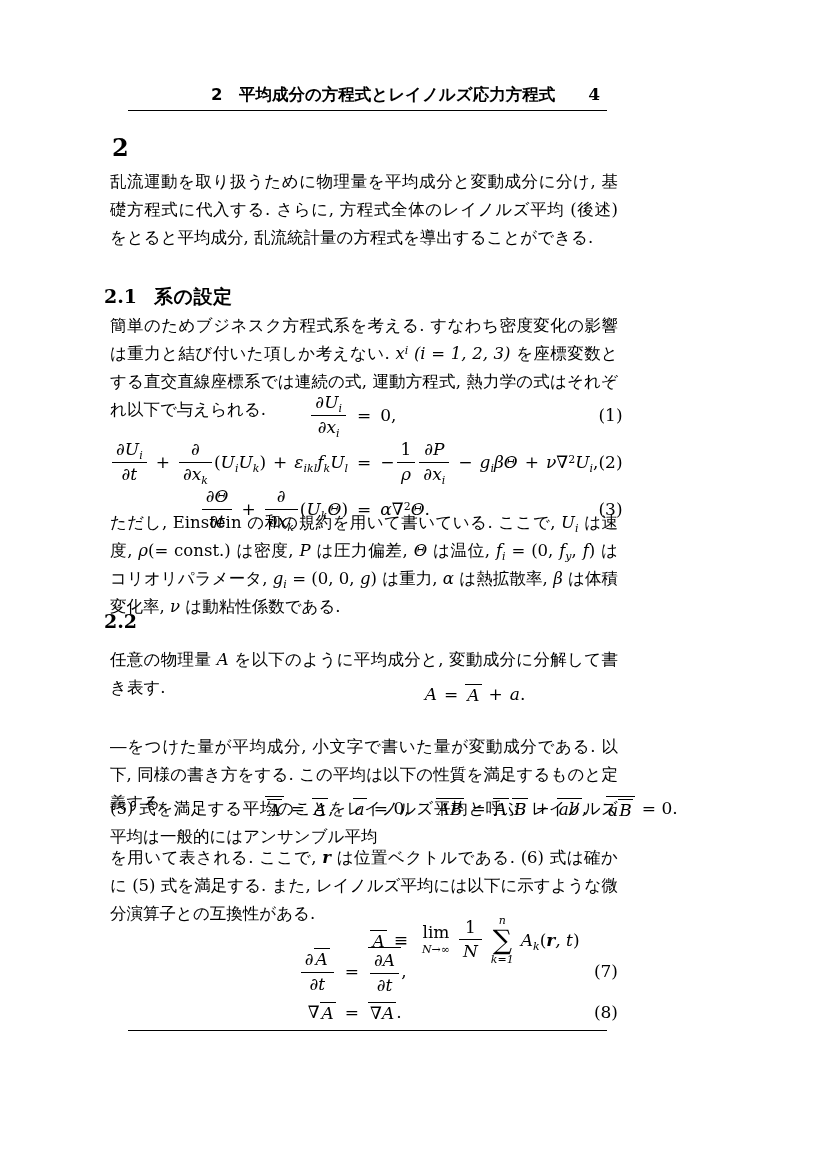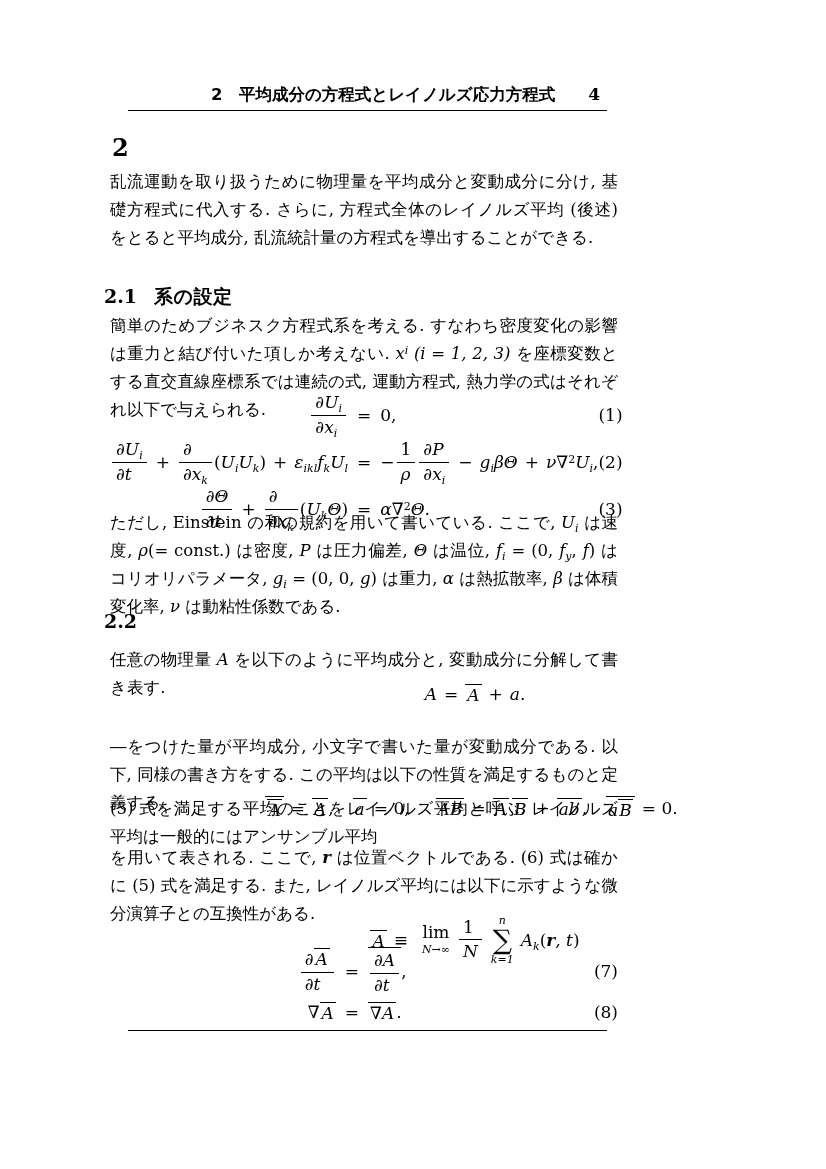--- a/index.html
+++ b/index.html
@@ -38,21 +38,21 @@
 
   
   .eqnarray { display: grid; grid-template-columns: 1fr auto 1fr auto; align-items: center; font-size: 17px; }
   .eq-lhs { justify-self: end; display: flex; align-items: center; white-space: nowrap; }
   .eq-rhs { justify-self: start; display: flex; align-items: center; white-space: nowrap; }
   .eq-rel { margin: 0 9px; }
   .eq-tag { justify-self: end; font-style: normal; }
   .eqline { display: flex; align-items: center; justify-content: center; font-size: 17px; position: relative; }
   .eqbody { display: flex; align-items: center; white-space: nowrap; }
 
-  .frac { display: inline-flex; flex-direction: column; vertical-align: middle; margin: 0 2px; }
+  .frac { display: inline-flex; flex-direction: column; text-align: center; vertical-align: middle; margin: 0 2px; }
   .fnum { border-bottom: 1px solid #000; padding: 0 4px 2px; line-height: 1.15; }
   .fden { padding: 2px 4px 0; line-height: 1.15; }
   .ol { display: inline-block; border-top: 1px solid #000; padding: 2px 2px 0; line-height: 1.05; }
   .ol .ol { padding: 2px 1px 0; }
   .olb { display: inline-block; border-top: 1px solid #000; padding-top: 3px; }
   .op { margin: 0 7px; }
   .stmt { display: inline-flex; align-items: center; margin-right: 19px; }
   .stmt:last-of-type { margin-right: 0; }
   .lim { display: inline-flex; flex-direction: column; align-items: center; line-height: 1; margin: 0 7px; font-style: normal; }
   .lim-bot { font-size: 11px; margin-top: 3px; }

